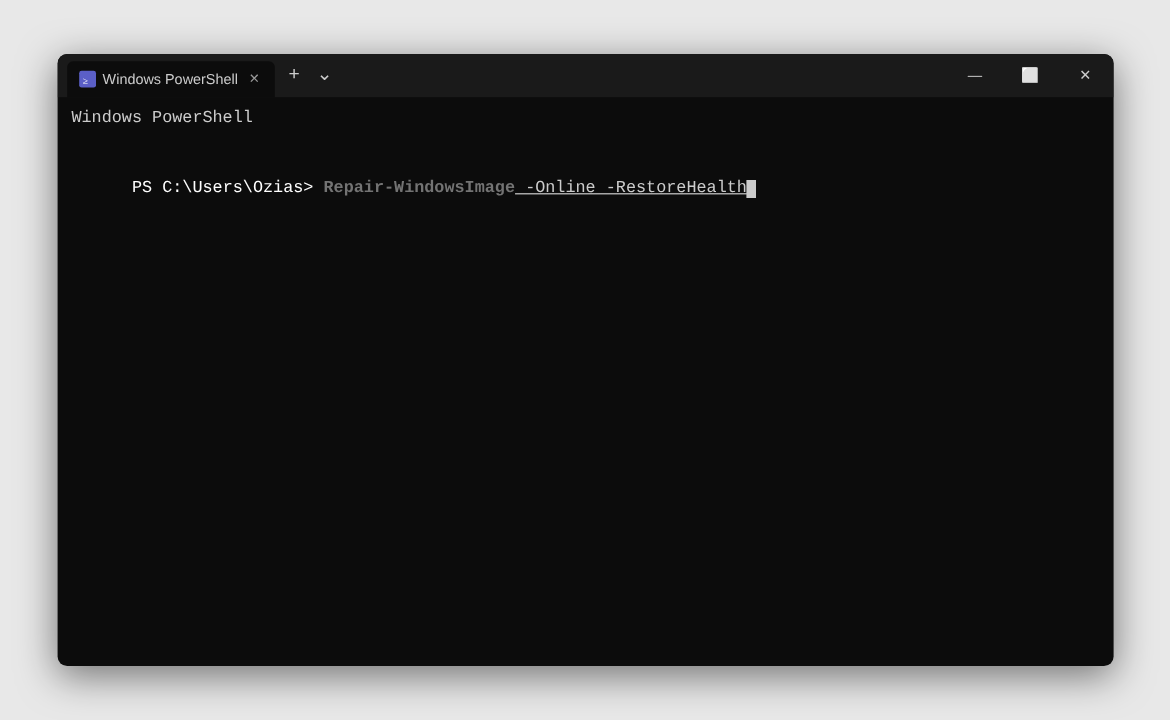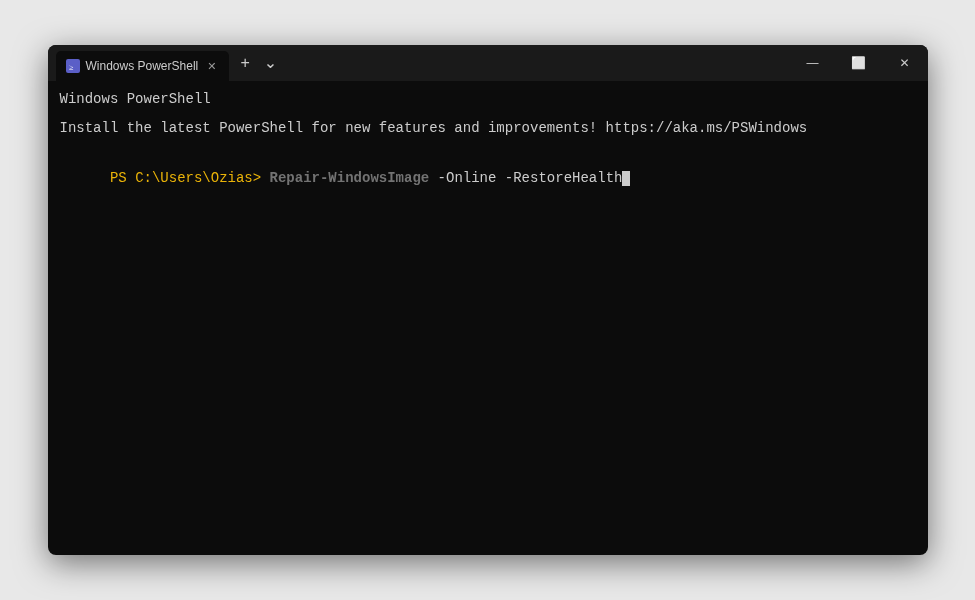--- a/index.html
+++ b/index.html
@@ -132,31 +132,32 @@
 
     .line {
       white-space: pre;
     }
 
     .line.spacer {
       height: 8px;
     }
 
     .prompt-label {
-      color: #eab308;
+      color: #ffffff;
     }
 
     .cmd-bold {
       font-weight: bold;
       color: #737373;
     }
 
     .cmd-params {
       color: #cccccc;
       font-weight: normal;
+      text-decoration: underline;
     }
 
     .cursor {
       display: inline-block;
       width: 8px;
       height: 15px;
       background: #cccccc;
       vertical-align: text-bottom;
       animation: blink 1s step-end infinite;
     }
@@ -190,19 +191,18 @@
     <div class="window-controls">
       <div class="win-btn">—</div>
       <div class="win-btn">⬜</div>
       <div class="win-btn close">✕</div>
     </div>
   </div>
 
   <div class="terminal-body">
     <div class="line">Windows PowerShell</div>
     <div class="line spacer"></div>
-    <div class="line">Install the latest PowerShell for new features and improvements! https://aka.ms/PSWindows</div>
     <div class="line spacer"></div>
     <div class="line">
       <span class="prompt-label">PS C:\Users\Ozias&gt; </span><span class="cmd-bold">Repair-WindowsImage</span><span class="cmd-params"> -Online -RestoreHealth</span><span class="cursor"></span>
     </div>
   </div>
 </div>
 
 </body></html>

